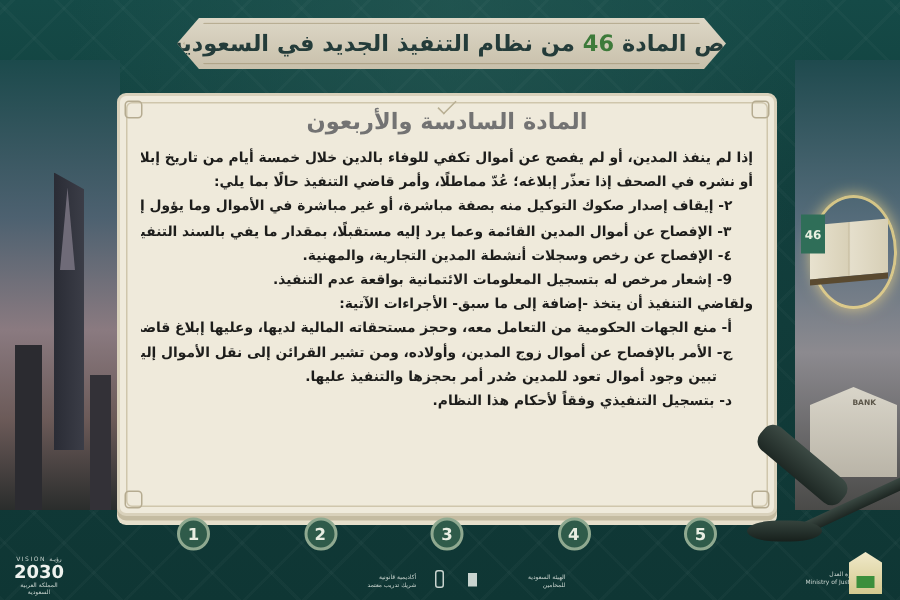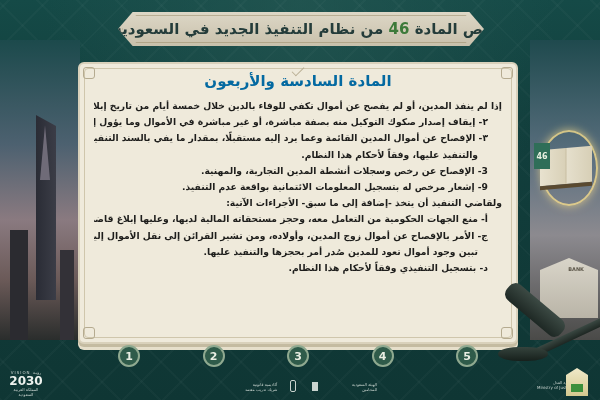--- a/index.html
+++ b/index.html
@@ -123,21 +123,21 @@
       position: absolute; width: 12px; height: 12px;
       border: 1px solid #b5ab90; border-radius: 3px;
     }
     .corner.tl { left: 3px; top: 3px; }
     .corner.tr { right: 3px; top: 3px; }
     .corner.bl { left: 3px; bottom: 3px; }
     .corner.br { right: 3px; bottom: 3px; }
     .article-heading {
       position: absolute; left: 0; right: 0; top: 8px;
       text-align: center; direction: rtl;
-      font-size: 15px; font-weight: bold; color: #0369a1;
+      font-size: 15px; font-weight: bold; color: #737373;
     }
     .content {
       position: absolute; left: 14px; right: 14px; top: 34px;
       direction: rtl; text-align: right;
       font-size: 9.2px; line-height: 16.2px; color: #1d1d1b; font-weight: bold;
     }
     .content p { white-space: nowrap; overflow: hidden; }
     .content .indent { padding-right: 14px; }
     .content .indent2 { padding-right: 24px; }
     
@@ -206,24 +206,24 @@
   <div class="card-notch"></div>
   <div class="corner tl"></div>
   <div class="corner tr"></div>
   <div class="corner bl"></div>
   <div class="corner br"></div>
 
   <div class="article-heading">المادة السادسة والأربعون</div>
 
   <div class="content">
     <p>إذا لم ينفذ المدين، أو لم يفصح عن أموال تكفي للوفاء بالدين خلال خمسة أيام من تاريخ إبلاغه بأمر التنفيذ،</p>
+    <p>أو نشره في الصحف إذا تعذّر إبلاغه؛ عُدّ مماطلًا، وأمر قاضي التنفيذ حالًا بما يلي:</p>
     <p class="indent">٢- إيقاف إصدار صكوك التوكيل منه بصفة مباشرة، أو غير مباشرة في الأموال وما يؤول إليها.</p>
     <p class="indent">٣- الإفصاح عن أموال المدين القائمة وعما يرد إليه مستقبلًا، بمقدار ما يفي بالسند التنفيذي، وحجزها، والتنفيذ</p>
-    <p class="indent2">والتنفيذ عليها، وفقاً لأحكام هذا النظام.</p>
-    <p class="indent">3- الإفصاح عن رخص وسجلات أنشطة المدين التجارية، والمهنية.</p>
+    <p class="indent">٤- الإفصاح عن رخص وسجلات أنشطة المدين التجارية، والمهنية.</p>
     <p class="indent">9- إشعار مرخص له بتسجيل المعلومات الائتمانية بواقعة عدم التنفيذ.</p>
     <p>ولقاضي التنفيذ أن يتخذ -إضافة إلى ما سبق- الأجراءات الآتية:</p>
     <p class="indent">أ- منع الجهات الحكومية من التعامل معه، وحجز مستحقاته المالية لديها، وعليها إبلاغ قاضي التنفيذ بذلك.</p>
     <p class="indent">ج- الأمر بالإفصاح عن أموال زوج المدين، وأولاده، ومن تشير القرائن إلى نقل الأموال إليه، أو محاباته. وإذا</p>
     <p class="indent2">تبين وجود أموال تعود للمدين صُدر أمر بحجزها والتنفيذ عليها.</p>
     <p class="indent">د- بتسجيل التنفيذي وفقاً لأحكام هذا النظام.</p>
   </div>
 </div>
 
 <div class="gavel-head"></div>

